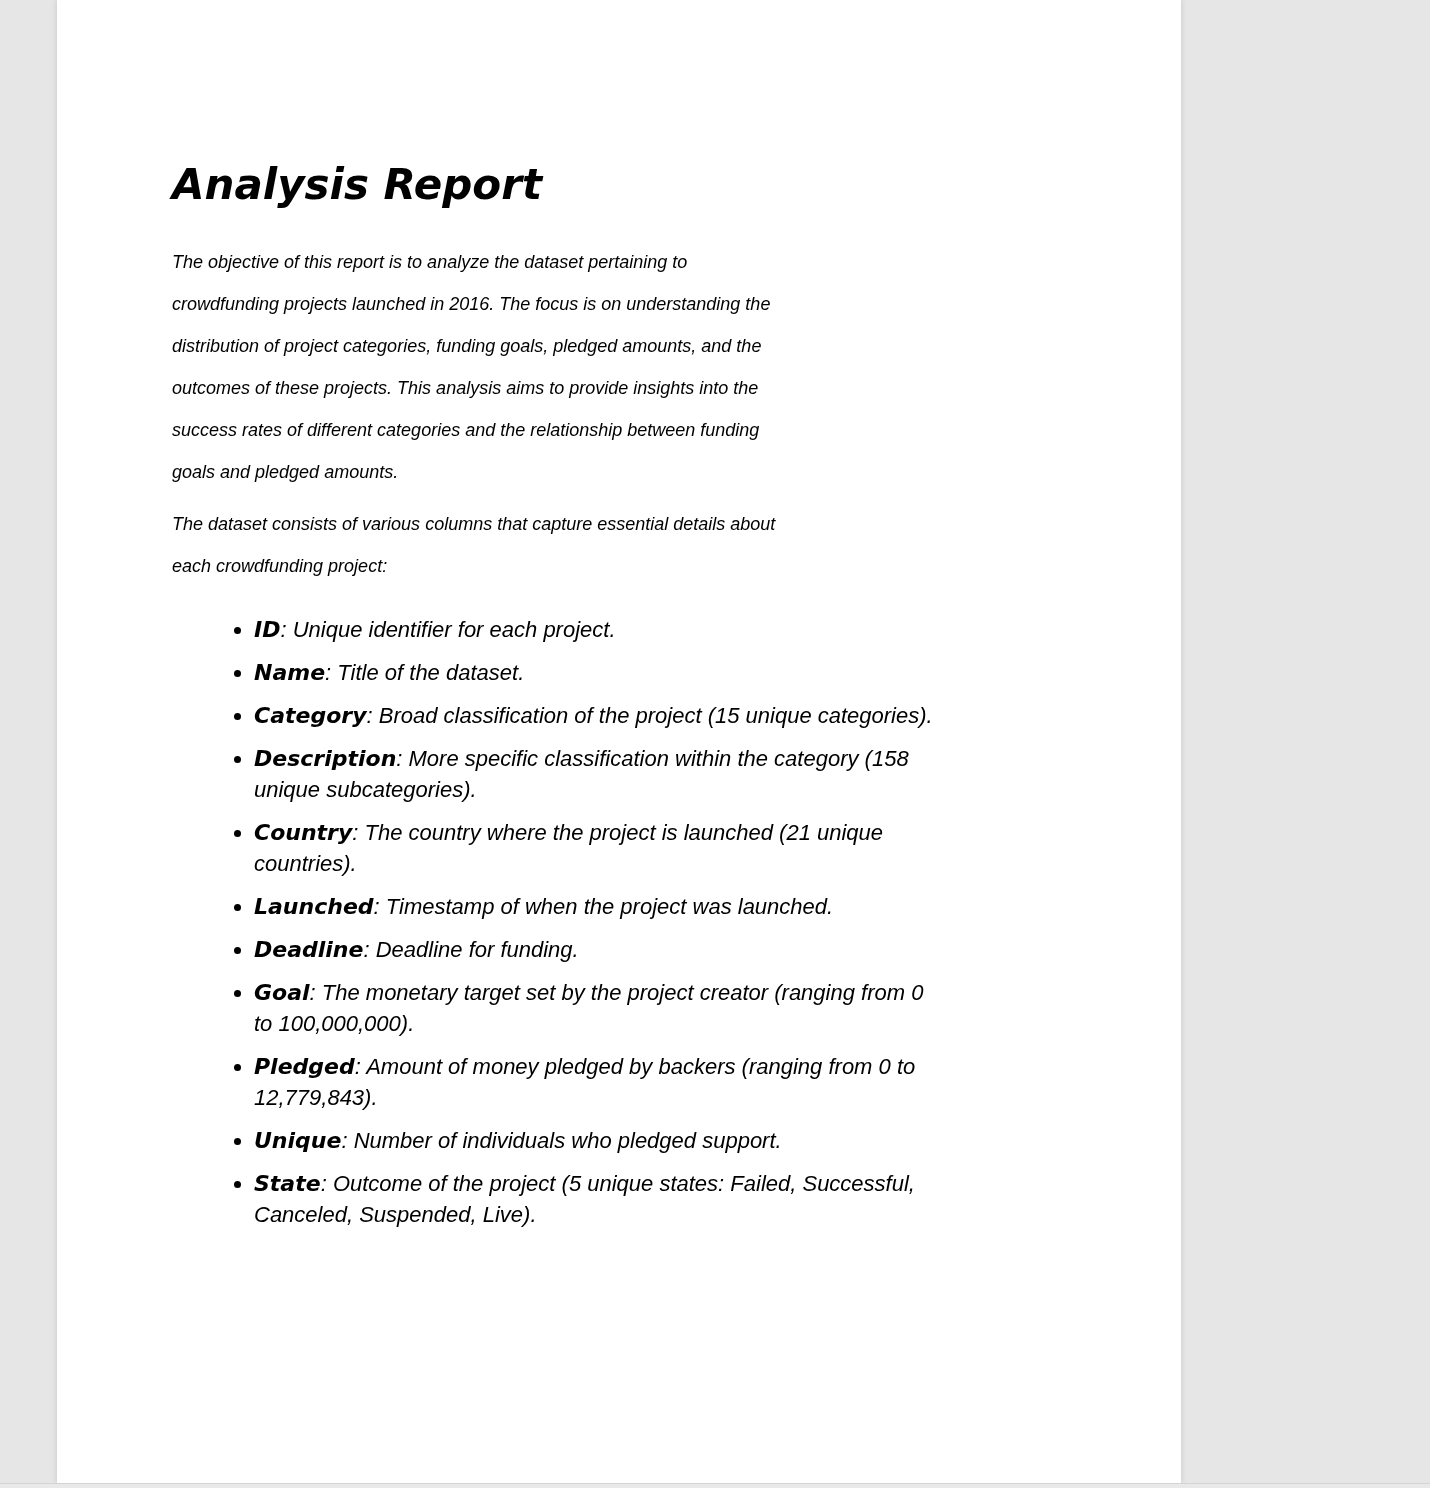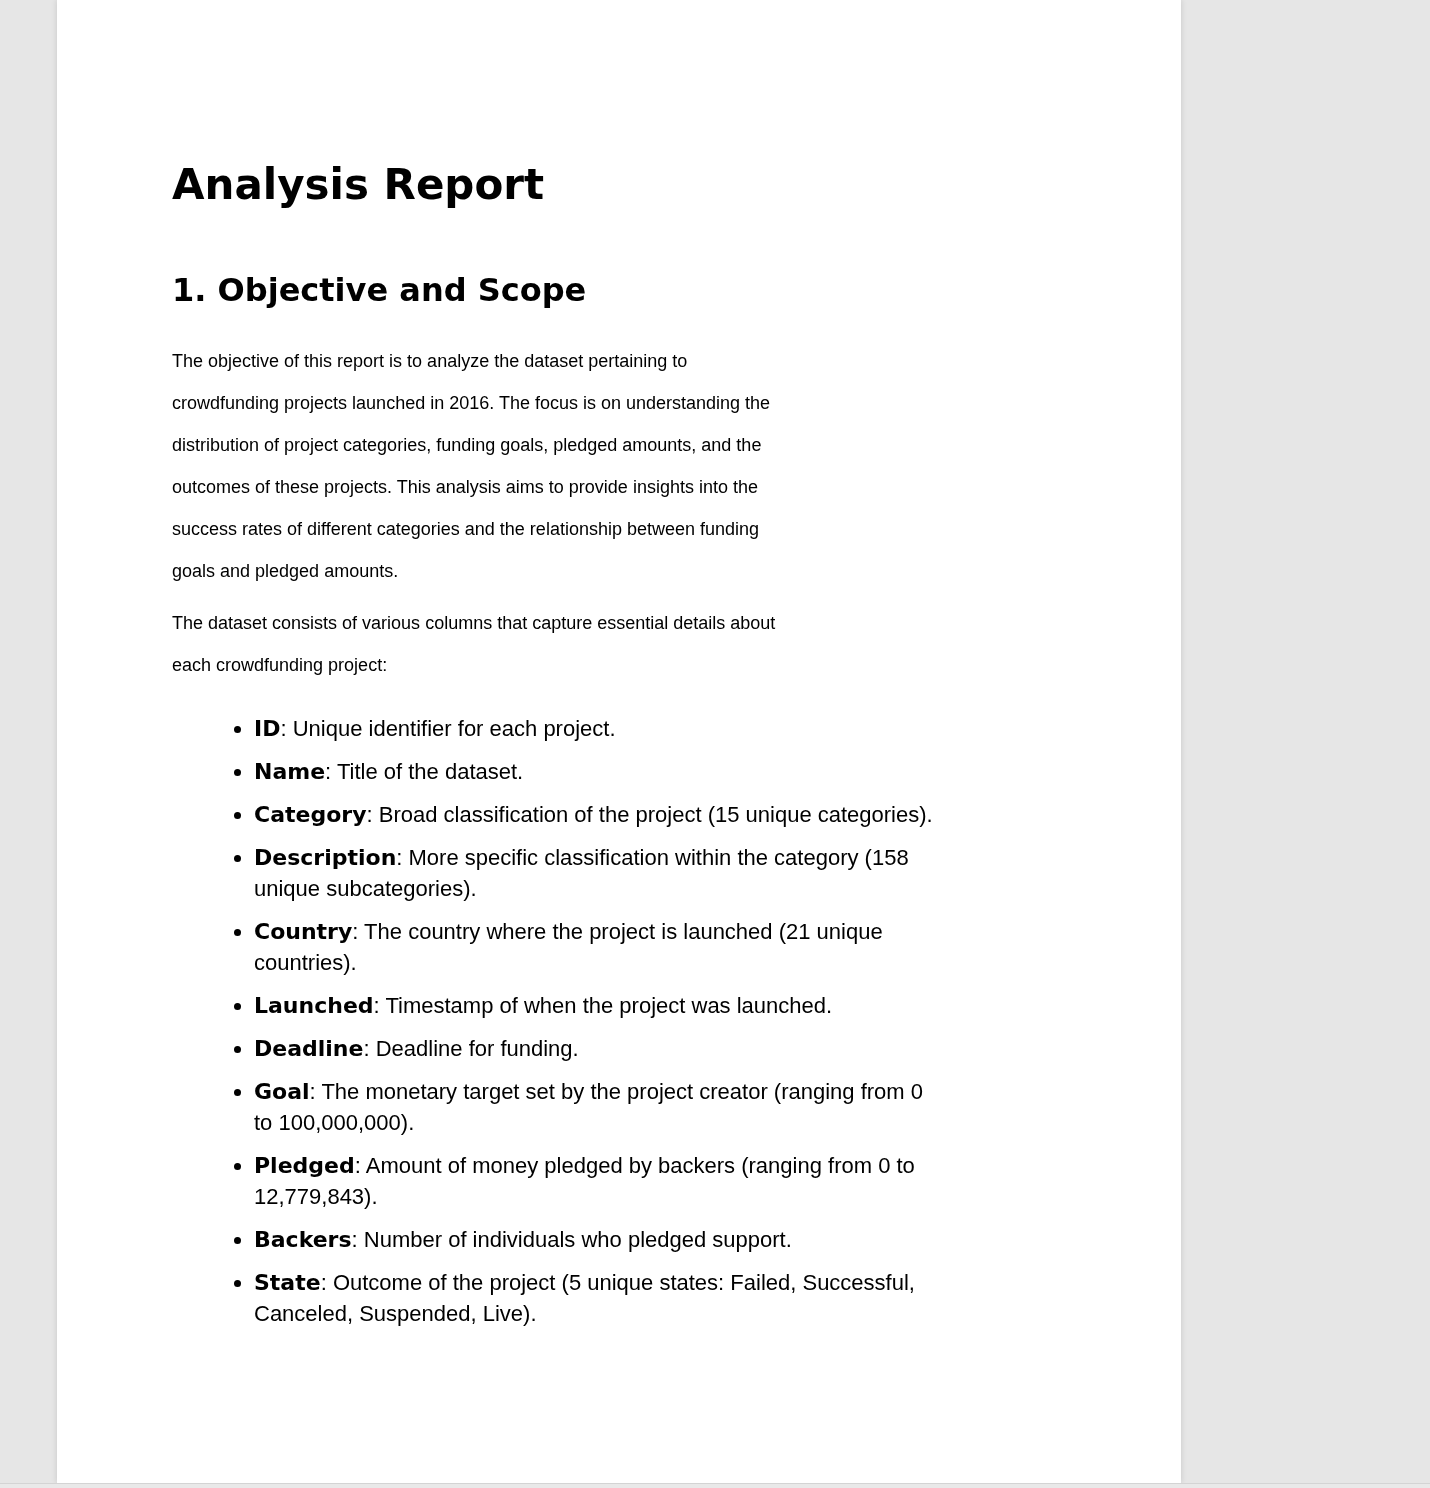--- a/index.html
+++ b/index.html
@@ -13,20 +13,21 @@
   .paper {
     position: absolute;
     left: 57px; top: 0;
     width: 1124px; height: 1483px;
     background: var(--paper, #ffffff);
     box-shadow: 0 0 6px rgba(0,0,0,0.14);
   }
   .content {
     padding: 160px 40px 0 115px;
     color: var(--ink, #000000);
+    font-style: italic;
   }
   h1 {
     margin: 0;
     font-family: "DejaVu Sans", sans-serif;
     font-weight: bold;
     font-size: 42px; line-height: 50px;
   }
   h2 {
     margin: 0;
     font-family: "DejaVu Sans", sans-serif;
@@ -65,21 +66,20 @@
   }
 </style>
 </head>
 <body>
 
 <div class="paper">
   <div class="content">
 
     <h1>Analysis Report</h1>
 
-    <h2 class="h2-objective">1. Objective and Scope</h2>
 
     <p class="p-objective">The objective of this report is to analyze the dataset pertaining to
 crowdfunding projects launched in 2016. The focus is on understanding the
 distribution of project categories, funding goals, pledged amounts, and the
 outcomes of these projects. This analysis aims to provide insights into the
 success rates of different categories and the relationship between funding
 goals and pledged amounts.</p>
 
 
     <p class="p-data">The dataset consists of various columns that capture essential details about
@@ -92,21 +92,21 @@
       <li><span class="term">Description</span><span class="desc">: More specific classification within the category (158
 unique subcategories).</span></li>
       <li><span class="term">Country</span><span class="desc">: The country where the project is launched (21 unique
 countries).</span></li>
       <li><span class="term">Launched</span><span class="desc">: Timestamp of when the project was launched.</span></li>
       <li><span class="term">Deadline</span><span class="desc">: Deadline for funding.</span></li>
       <li><span class="term">Goal</span><span class="desc">: The monetary target set by the project creator (ranging from 0
 to 100,000,000).</span></li>
       <li><span class="term">Pledged</span><span class="desc">: Amount of money pledged by backers (ranging from 0 to
 12,779,843).</span></li>
-      <li><span class="term">Backers</span><span class="desc">: Number of individuals who pledged support.</span></li>
+      <li><span class="term">Unique</span><span class="desc">: Number of individuals who pledged support.</span></li>
       <li><span class="term">State</span><span class="desc">: Outcome of the project (5 unique states: Failed, Successful,
 Canceled, Suspended, Live).</span></li>
     </ul>
 
   </div>
 </div>
 
 <div class="hscrollbar"></div>
 
 </body></html>

